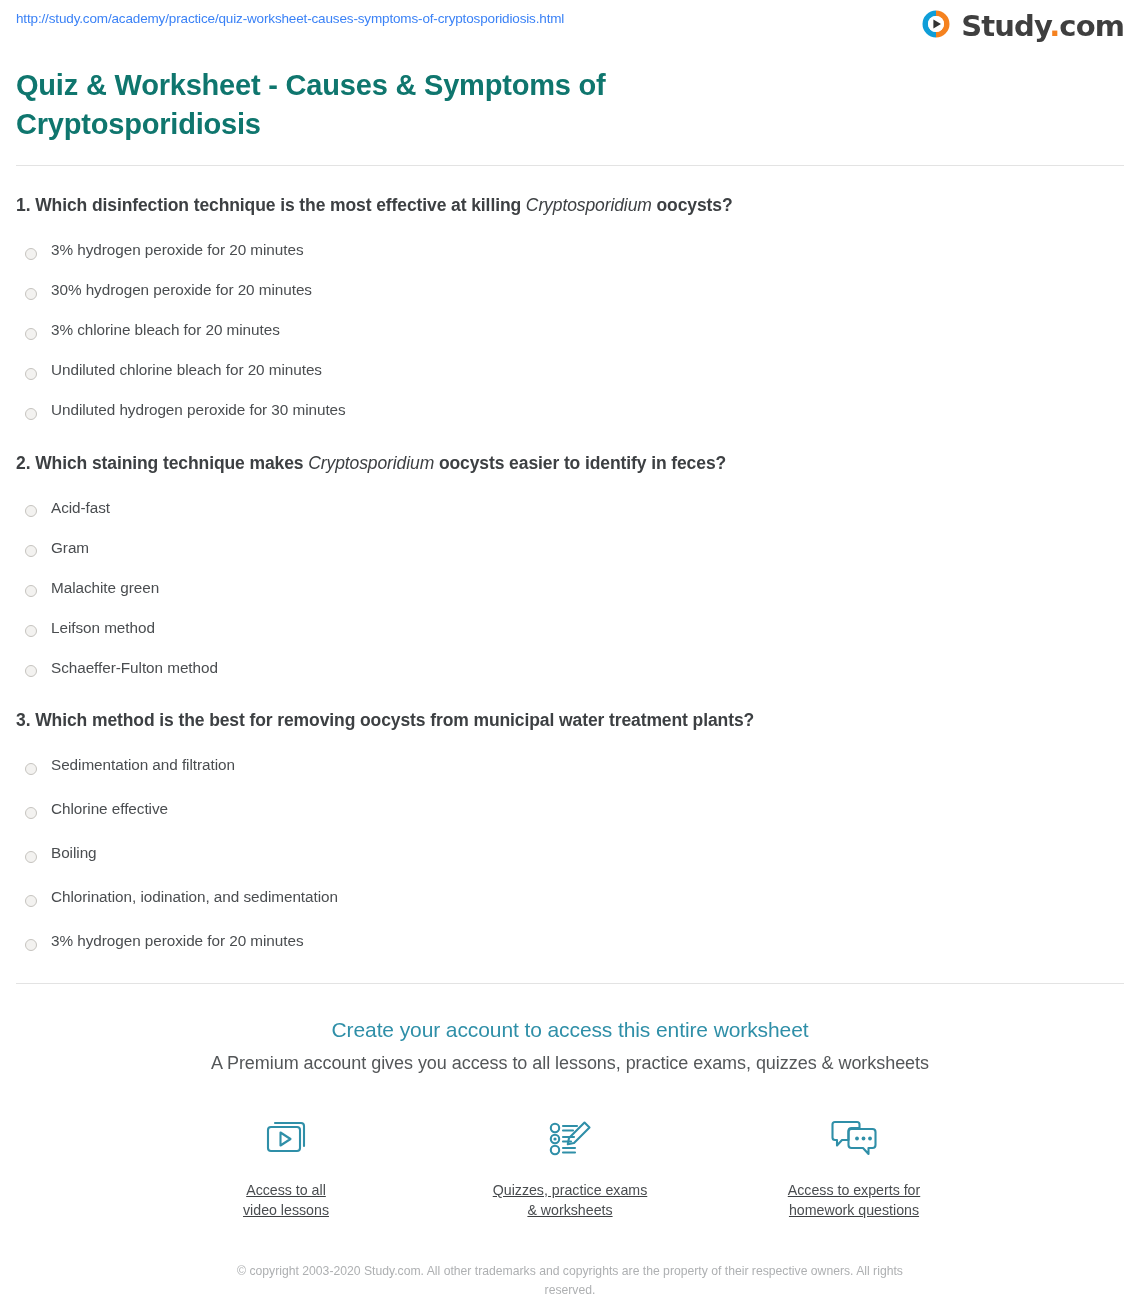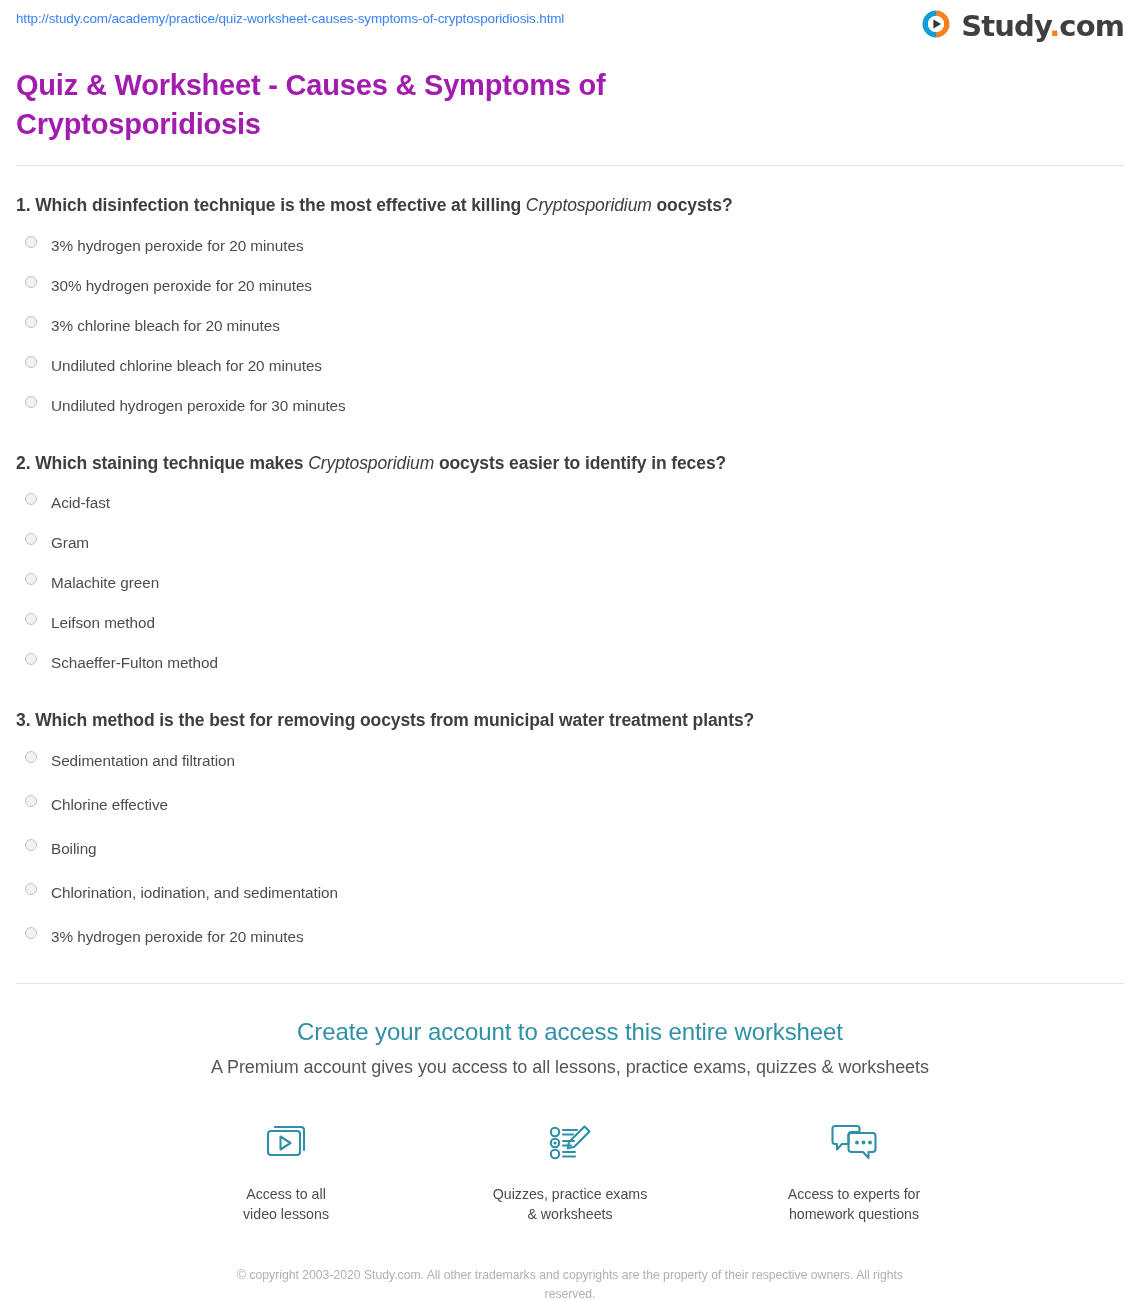--- a/index.html
+++ b/index.html
@@ -51,21 +51,21 @@
   }
   .logo-word .dot { color: #f5821f; }
 
   
   .wrap { padding: 0 16px; }
 
   .page-title {
     font-size: 29px;
     font-weight: bold;
     line-height: 1.33;
-    color: #a21caf;
+    color: #0f766e;
     margin: 14px 0 0 0;
     max-width: 720px;
     letter-spacing: -0.2px;
   }
 
   .rule {
     height: 1px;
     background: #e3e3e3;
     margin: 22px 0 0 0;
   }
@@ -82,21 +82,21 @@
     margin: 0 0 18px 0;
     letter-spacing: -0.1px;
   }
   .question-text .sci {
     font-style: italic;
     font-weight: normal;
   }
 
   .option {
     display: flex;
-    align-items: flex-start;
+    align-items: flex-end;
     min-height: 24px;
     margin-bottom: 16px;
     padding-left: 9px;
   }
   .radio {
     width: 12px;
     height: 12px;
     border-radius: 50%;
     border: 1px solid #c6c4bf;
     background: #f3f2f0;
@@ -112,38 +112,39 @@
 
   
   .q3 .option { margin-bottom: 20px; }
 
   
   .cta {
     margin-top: 28px;
     text-align: center;
   }
   .cta-heading {
-    font-size: 24px;
+    font-size: 21px;
     color: #2f8fa8;
     font-weight: normal;
     margin: 34px 0 0 0;
     letter-spacing: -0.1px;
   }
   .cta-sub {
     font-size: 18px;
     color: #545759;
     margin: 11px 0 0 0;
     letter-spacing: -0.05px;
   }
 
   .features {
     display: flex;
     justify-content: center;
     gap: 104px;
     margin-top: 36px;
+    text-decoration: underline;
   }
   .feature {
     width: 180px;
     text-align: center;
   }
   .feature-icon {
     height: 58px;
     display: flex;
     align-items: center;
     justify-content: center;

